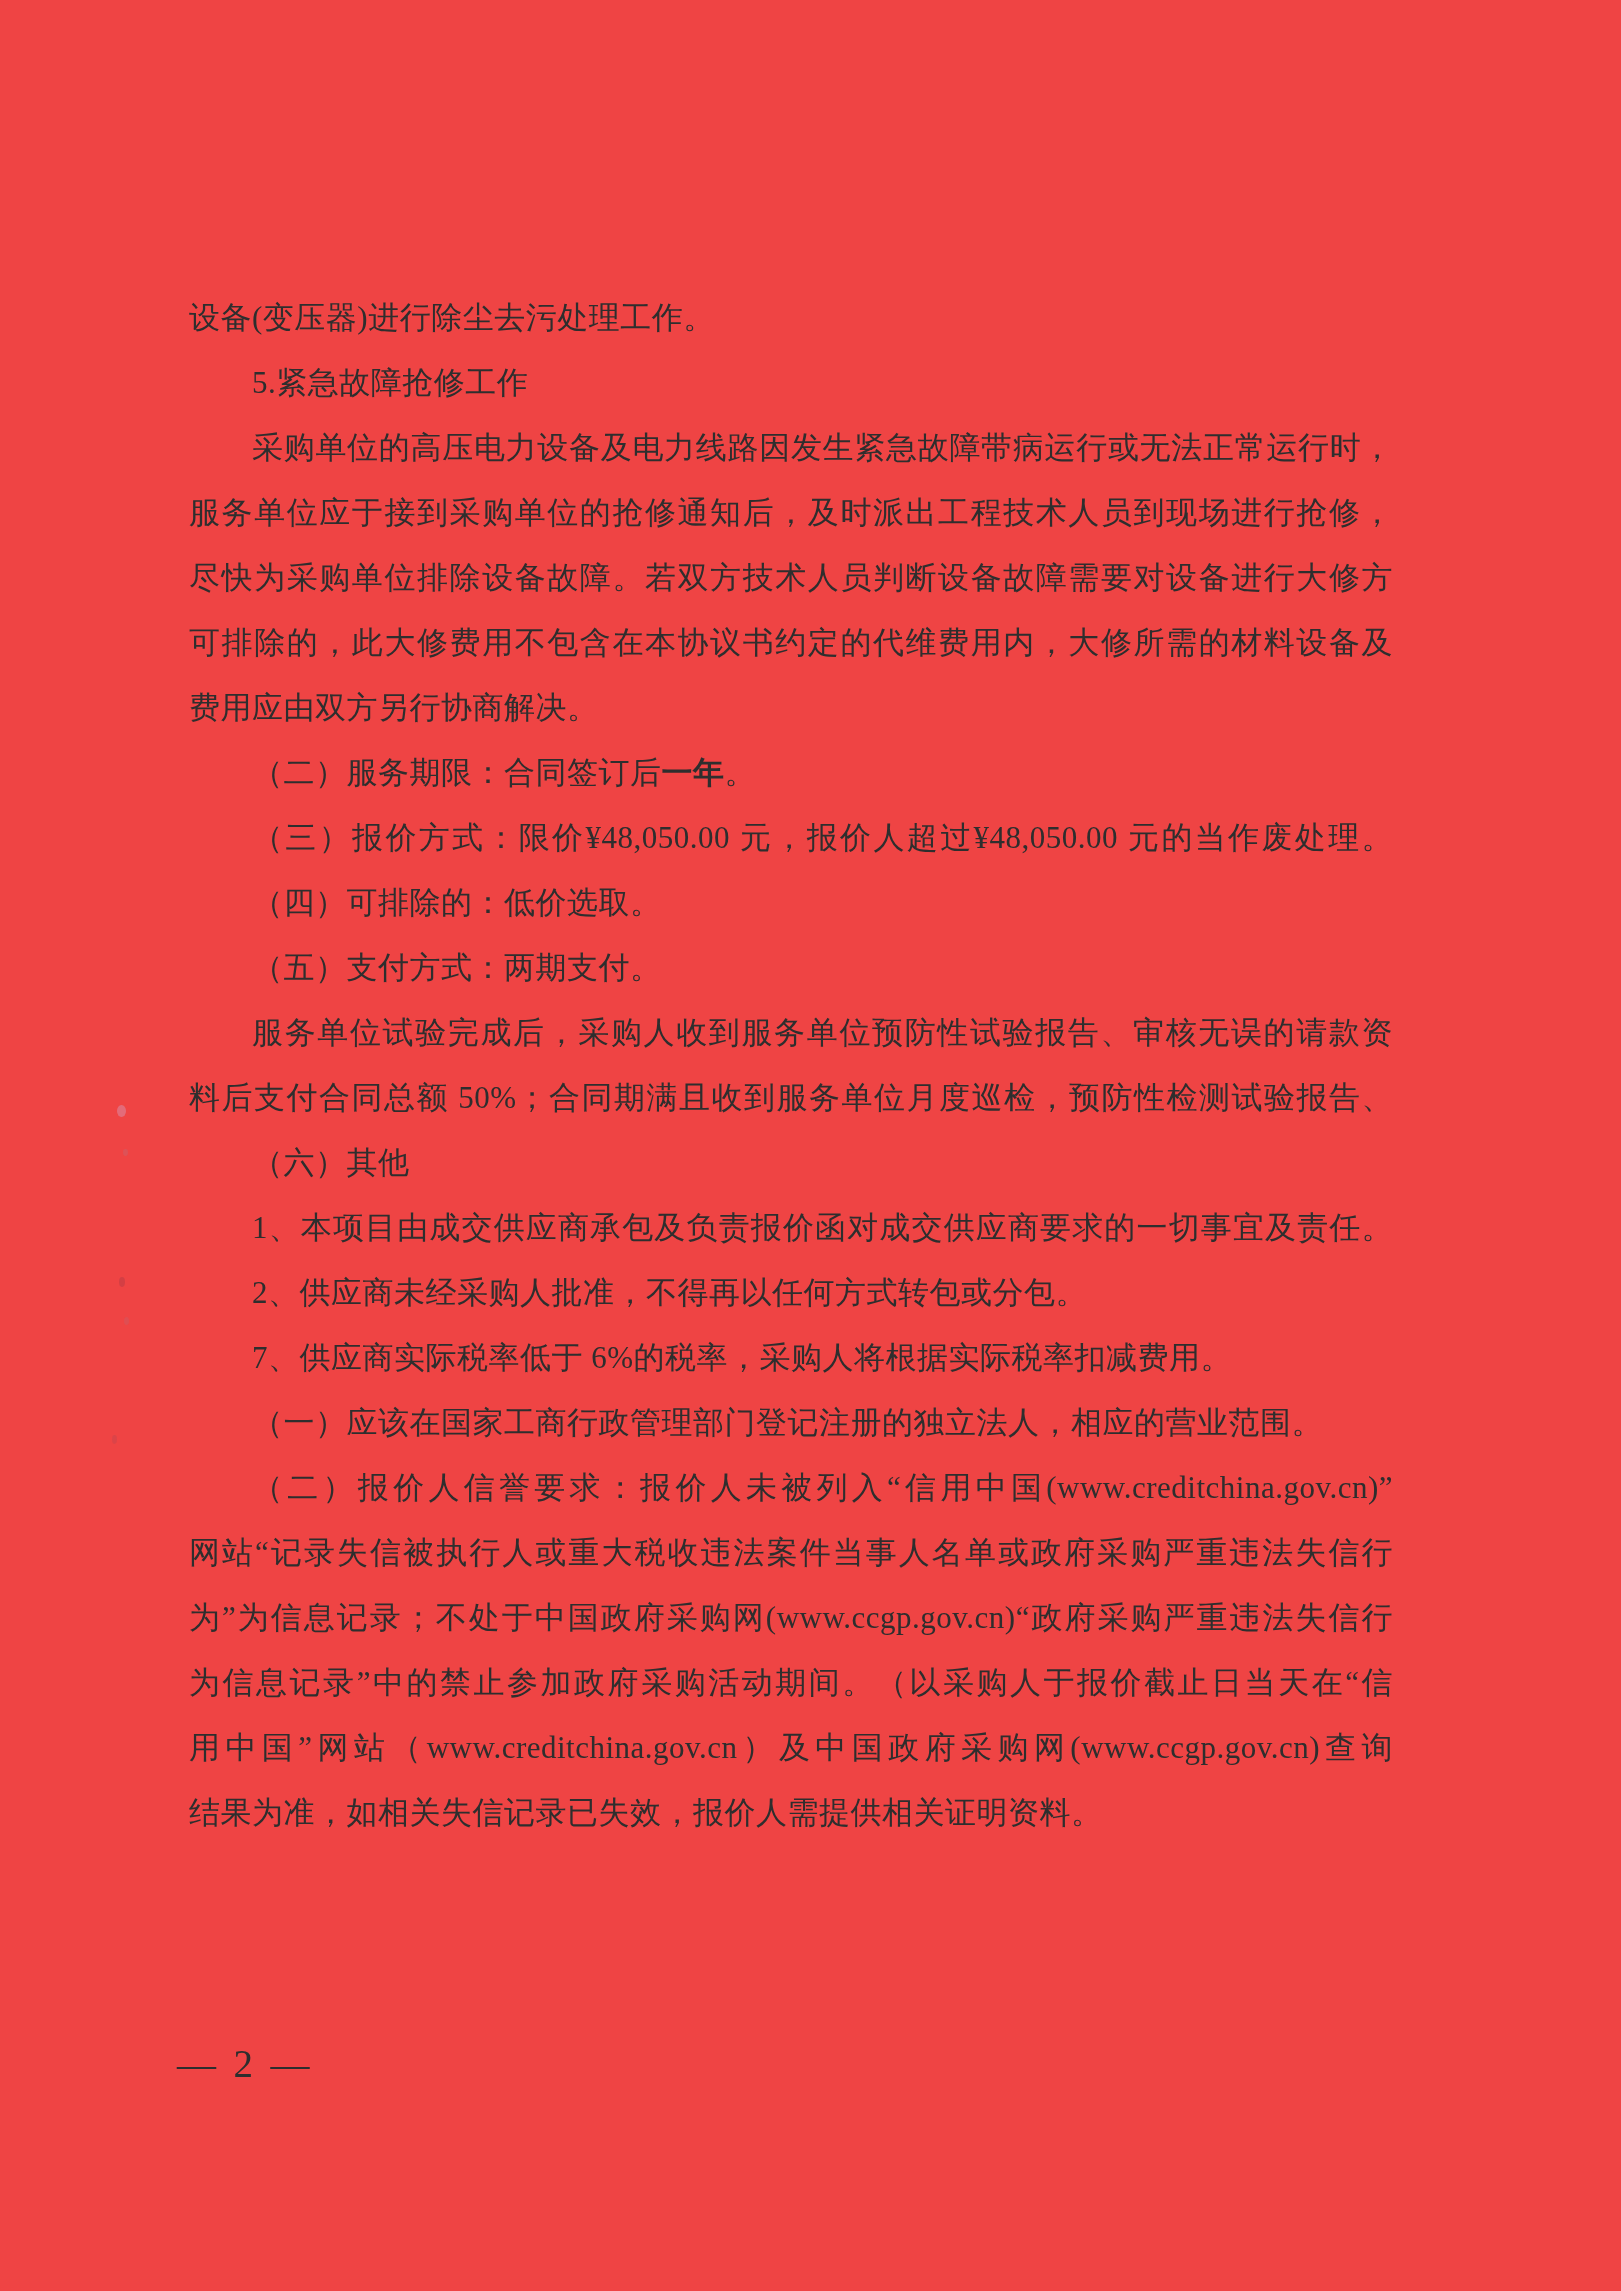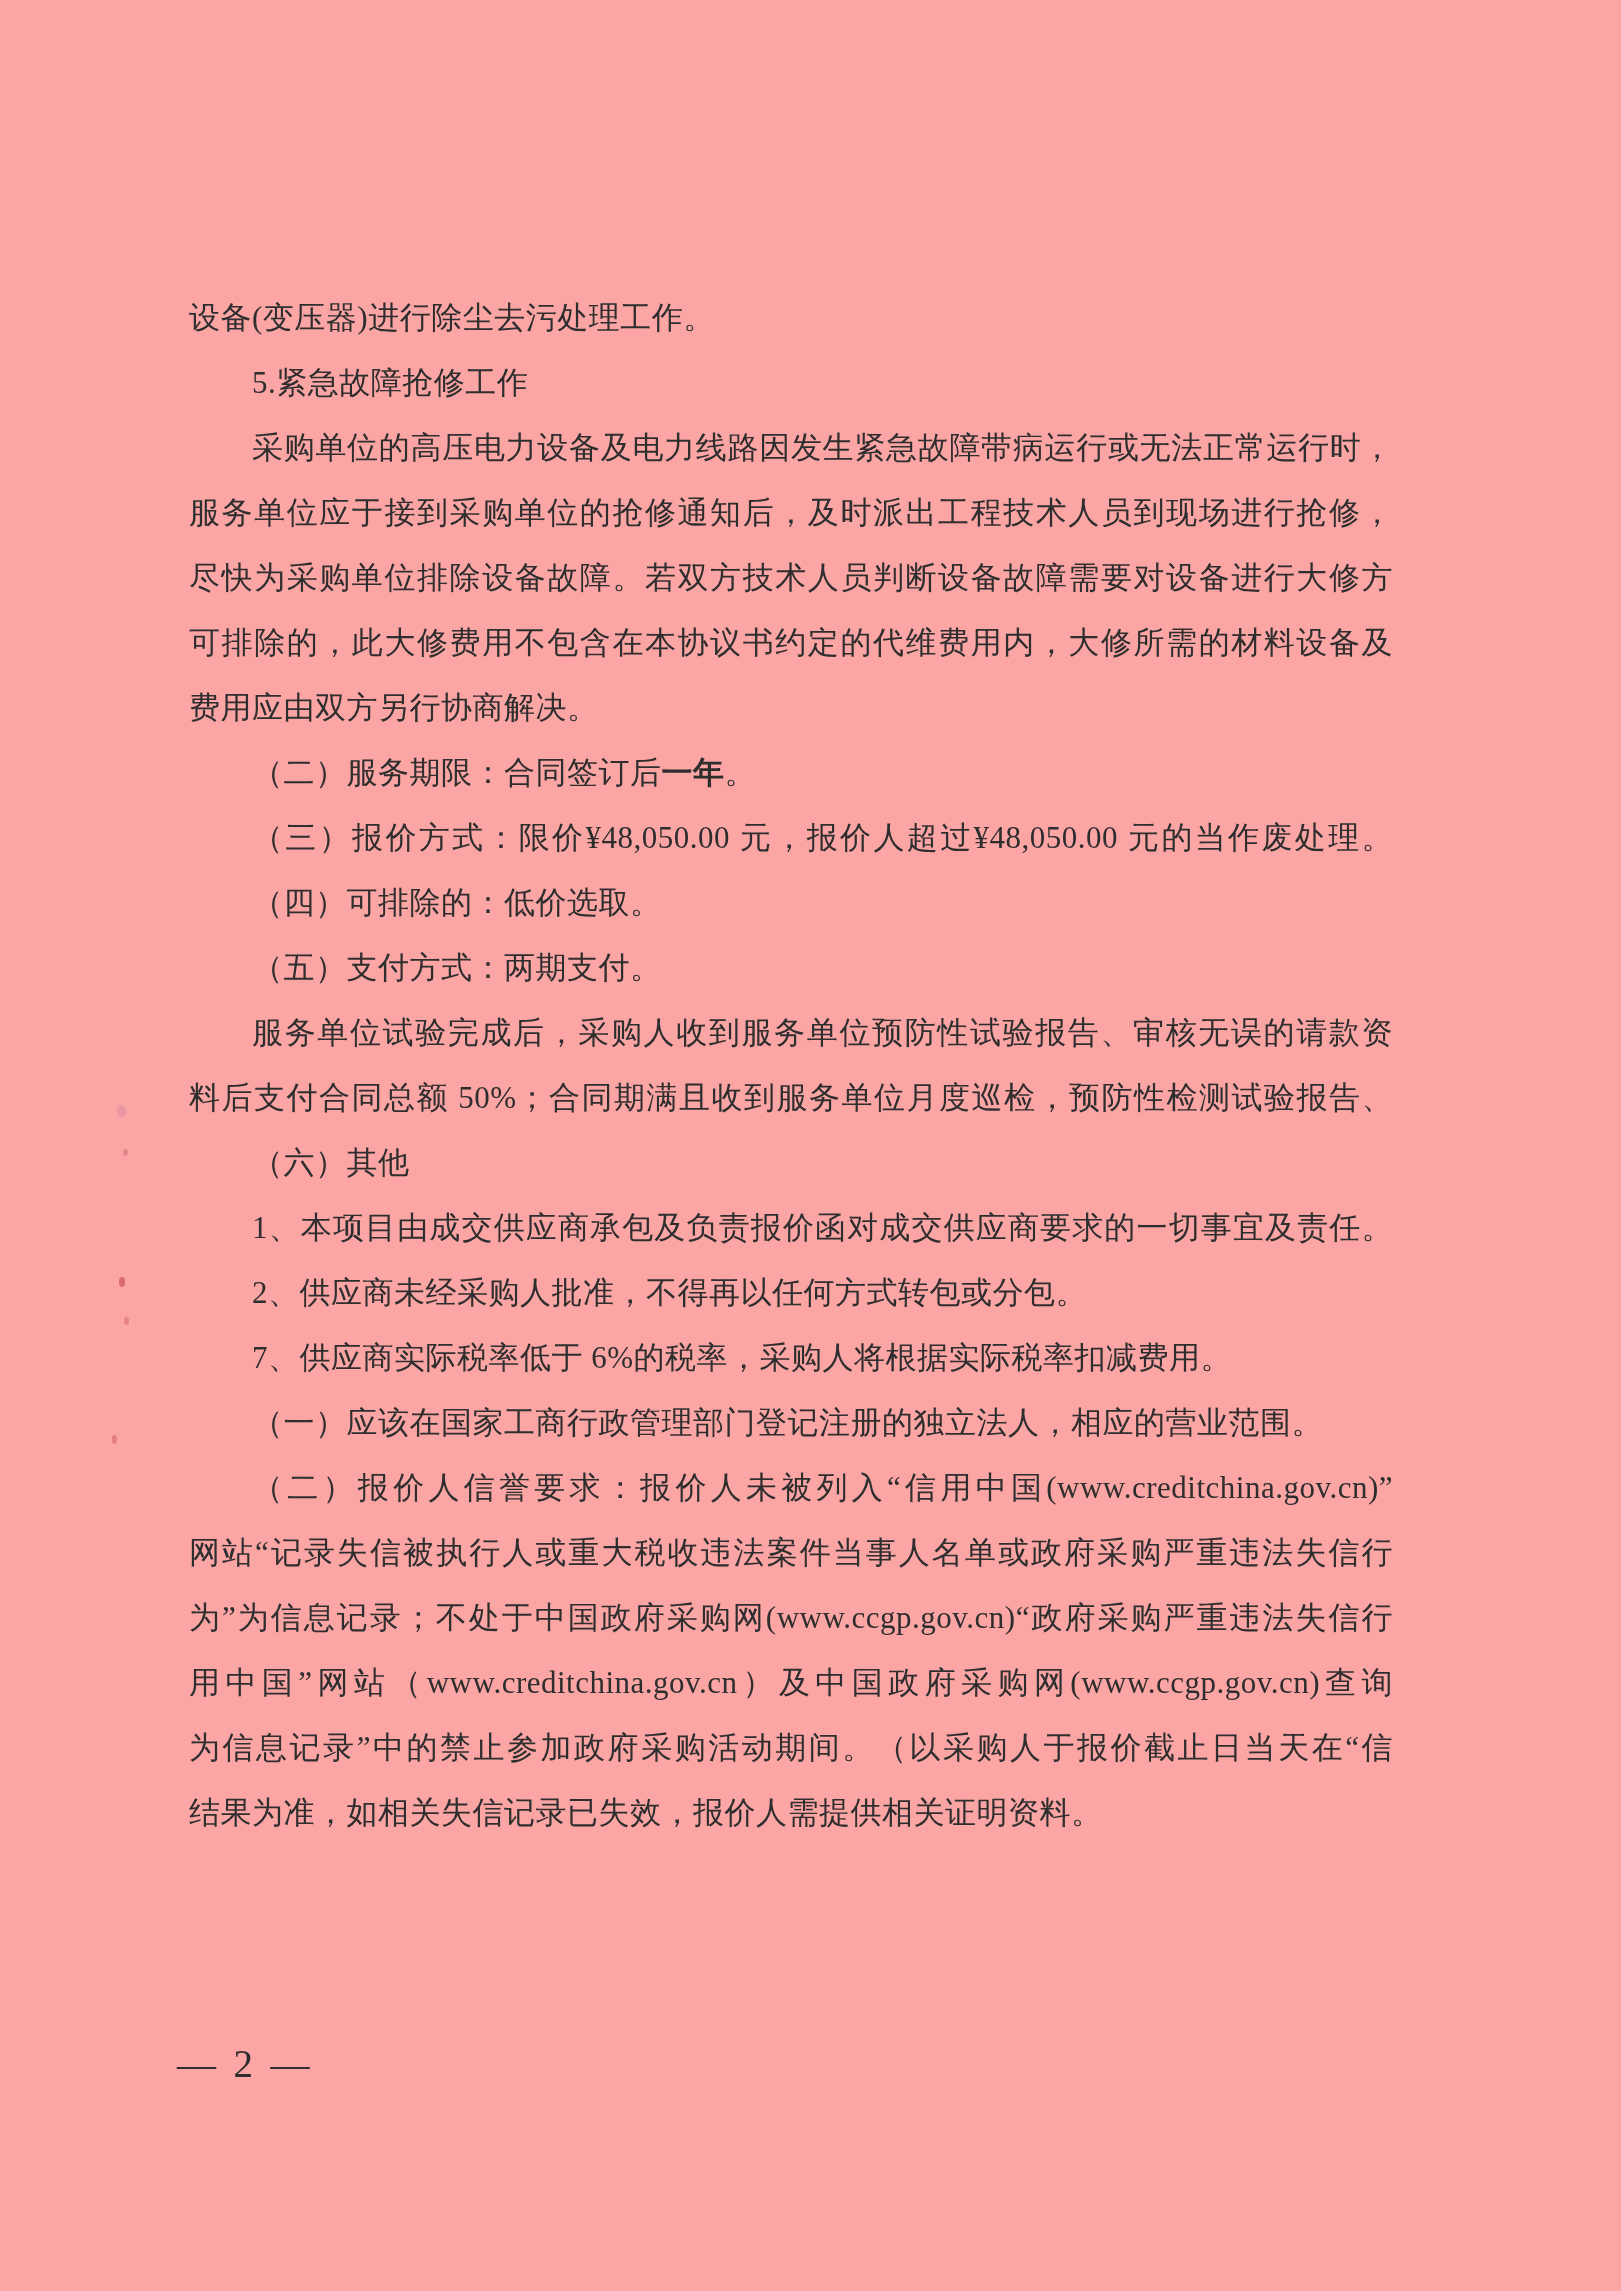--- a/index.html
+++ b/index.html
@@ -1,21 +1,21 @@
 <!DOCTYPE html>
 <html><head>
 <meta charset="utf-8">
 <style>
   html, body { margin: 0; padding: 0; background: #e9e9e9; }
   .page {
     position: relative;
     width: 1621px;
     height: 2292px;
     margin: 0 auto;
-    background: #fca5a5;
+    background: #ef4444;
     overflow: hidden;
     font-family: "Liberation Serif", "DejaVu Serif", serif;
     color: #2e2e2e;
   }
   .doc-body {
     position: absolute;
     left: 189px;
     top: 285px;
     width: 1204px;
   }
@@ -69,22 +69,22 @@
       <div class="line justify indent"><span>服务单位试验完成后，采购人收到服务单位预防性试验报告、审核无误的请款资</span></div>
       <div class="line justify"><span>料后支付合同总额 50%；合同期满且收到服务单位月度巡检，预防性检测试验报告、</span></div>
       <div class="line indent"><span>（六）其他</span></div>
       <div class="line justify indent"><span>1、本项目由成交供应商承包及负责报价函对成交供应商要求的一切事宜及责任。</span></div>
       <div class="line indent"><span>2、供应商未经采购人批准，不得再以任何方式转包或分包。</span></div>
       <div class="line indent"><span>7、供应商实际税率低于 6%的税率，采购人将根据实际税率扣减费用。</span></div>
       <div class="line indent"><span>（一）应该在国家工商行政管理部门登记注册的独立法人，相应的营业范围。</span></div>
       <div class="line justify indent"><span>（二）报价人信誉要求：报价人未被列入“信用中国(www.creditchina.gov.cn)”</span></div>
       <div class="line justify"><span>网站“记录失信被执行人或重大税收违法案件当事人名单或政府采购严重违法失信行</span></div>
       <div class="line justify"><span>为”为信息记录；不处于中国政府采购网(www.ccgp.gov.cn)“政府采购严重违法失信行</span></div>
+      <div class="line justify"><span>为信息记录”中的禁止参加政府采购活动期间。（以采购人于报价截止日当天在“信</span></div>
       <div class="line justify"><span>用中国”网站（www.creditchina.gov.cn）及中国政府采购网(www.ccgp.gov.cn)查询</span></div>
-      <div class="line justify"><span>为信息记录”中的禁止参加政府采购活动期间。（以采购人于报价截止日当天在“信</span></div>
       <div class="line"><span>结果为准，如相关失信记录已失效，报价人需提供相关证明资料。</span></div>
     </div>
 
   <div class="page-number">— 2 —</div>
 
   <div class="artifact a1"></div>
   <div class="artifact a2"></div>
   <div class="artifact a3"></div>
   <div class="artifact a4"></div>
   <div class="artifact a5"></div>

